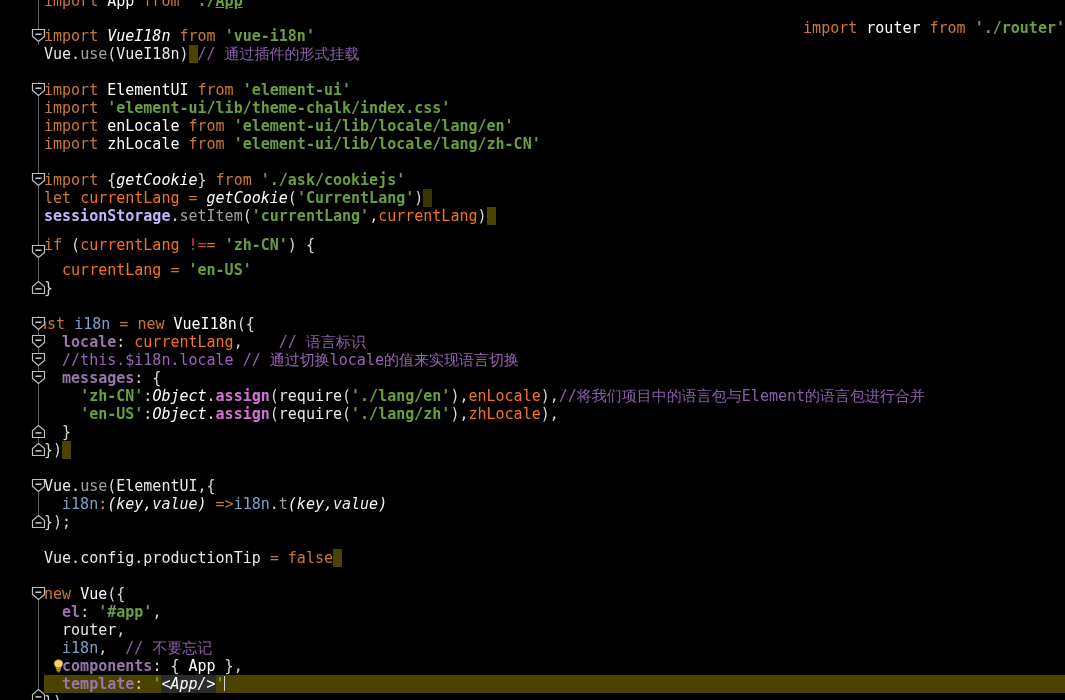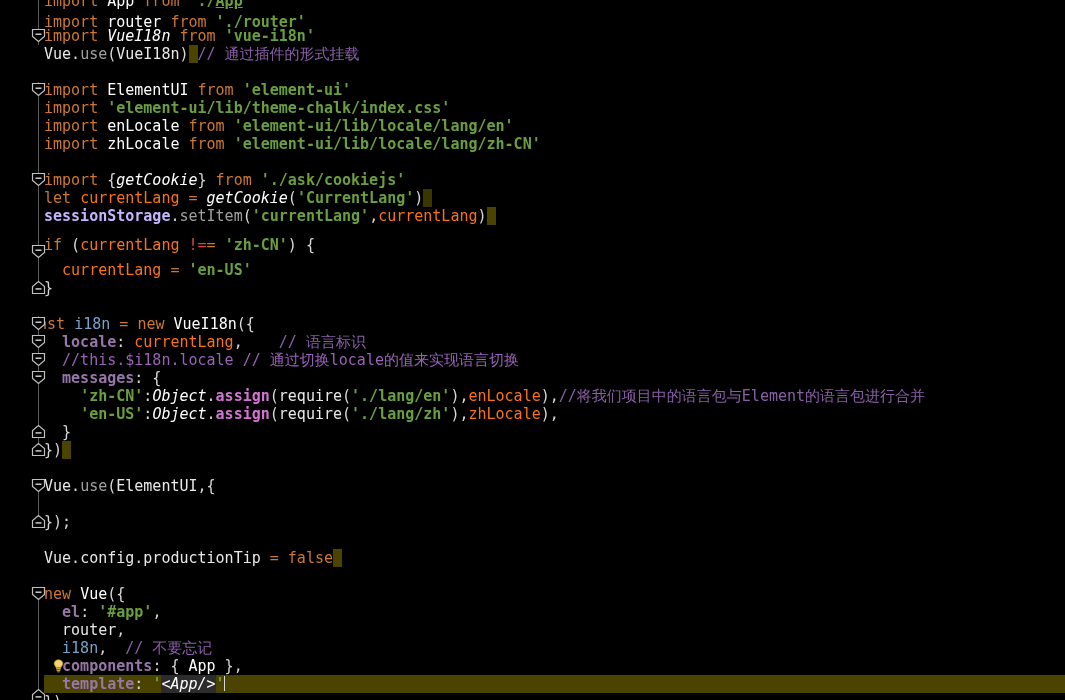--- a/index.html
+++ b/index.html
@@ -220,21 +220,21 @@
       <rect x="4.1" y="8.9" width="4.8" height="1.5" fill="#c9a83c"></rect>
       <rect x="4.6" y="10.7" width="3.8" height="1.3" fill="#c9a83c"></rect>
       <rect x="5.3" y="12.2" width="2.4" height="1.2" fill="#a8892c"></rect>
     </svg>
   </div>
 
   <div class="code">
 
     <div class="line" style="top:-8px;"><span class="kw">import</span><span class="plain"> </span><span class="cls-n">App</span><span class="plain"> </span><span class="kw">from</span><span class="plain"> </span><span class="str">'./</span><span class="under">App</span><span class="str">'</span></div>
 
-    <div class="line" style="top:13px;"><span class="kw">import</span><span class="plain"> </span><span class="cls-n">router</span><span class="plain"> </span><span class="kw">from</span><span class="plain"> </span><span class="str">'./router'</span></div>
+    <div class="line" style="top:19px;text-align:right;"><span class="kw">import</span><span class="plain"> </span><span class="cls-n">router</span><span class="plain"> </span><span class="kw">from</span><span class="plain"> </span><span class="str">'./router'</span></div>
 
     <div class="line" style="top:27px;"><span class="kw">import</span><span class="plain"> </span><span class="cls">VueI18n</span><span class="plain"> </span><span class="kw">from</span><span class="plain"> </span><span class="str">'vue-i18n'</span></div>
 
     <div class="line" style="top:45px;"><span class="ident">Vue</span><span class="plain">.</span><span class="meth">use</span><span class="plain">(</span><span class="ident">VueI18n</span><span class="plain">)</span><span class="ws">_</span><span class="cmt">// 通过插件的形式挂载</span></div>
 
     <div class="line" style="top:81px;"><span class="kw">import</span><span class="plain"> </span><span class="cls-n">ElementUI</span><span class="plain"> </span><span class="kw">from</span><span class="plain"> </span><span class="str">'element-ui'</span></div>
 
     <div class="line" style="top:99px;"><span class="kw">import</span><span class="plain"> </span><span class="str">'element-ui/lib/theme-chalk/index.css'</span></div>
 
     <div class="line" style="top:117px;"><span class="kw">import</span><span class="plain"> </span><span class="cls-n">enLocale</span><span class="plain"> </span><span class="kw">from</span><span class="plain"> </span><span class="str">'element-ui/lib/locale/lang/en'</span></div>
@@ -264,20 +264,21 @@
     <div class="line" style="top:387px;"><span class="plain">    </span><span class="str">'zh-CN'</span><span class="plain">:</span><span class="cls">Object</span><span class="plain">.</span><span class="methb">assign</span><span class="plain">(</span><span class="ident">require</span><span class="plain">(</span><span class="str">'./lang/en'</span><span class="plain">),</span><span class="local">enLocale</span><span class="plain">),</span><span class="cmt">//将我们项目中的语言包与Element的语言包进行合并</span></div>
 
     <div class="line" style="top:405px;"><span class="plain">    </span><span class="str">'en-US'</span><span class="plain">:</span><span class="cls">Object</span><span class="plain">.</span><span class="methb">assign</span><span class="plain">(</span><span class="ident">require</span><span class="plain">(</span><span class="str">'./lang/zh'</span><span class="plain">),</span><span class="local">zhLocale</span><span class="plain">),</span></div>
 
     <div class="line" style="top:423px;"><span class="plain">  }</span></div>
 
     <div class="line" style="top:441px;"><span class="plain">})</span><span class="ws">_</span></div>
 
     <div class="line" style="top:477px;"><span class="ident">Vue</span><span class="plain">.</span><span class="meth">use</span><span class="plain">(</span><span class="ident">ElementUI</span><span class="plain">,{</span></div>
 
+    <div class="line" style="top:495px;"><span class="plain">  </span><span class="i18n">i18n</span><span class="fieldo">:</span><span class="param">(key,value)</span><span class="plain"> </span><span class="op">=&gt;</span><span class="i18n">i18n</span><span class="plain">.</span><span class="meth">t</span><span class="param">(key,value)</span></div>
 
     <div class="line" style="top:513px;"><span class="plain">});</span></div>
 
     <div class="line" style="top:549px;"><span class="ident">Vue</span><span class="plain">.</span><span class="ident">config</span><span class="plain">.</span><span class="ident">productionTip</span><span class="plain"> </span><span class="op">=</span><span class="plain"> </span><span class="bool">false</span><span class="ws">_</span></div>
 
     <div class="line" style="top:585px;"><span class="kw">new</span><span class="plain"> </span><span class="cls-n">Vue</span><span class="plain">({</span></div>
 
     <div class="line" style="top:603px;"><span class="plain">  </span><span class="field">el</span><span class="plain">: </span><span class="str">'#app'</span><span class="plain">,</span></div>
 
     <div class="line" style="top:621px;"><span class="plain">  </span><span class="ident">router</span><span class="plain">,</span></div>

